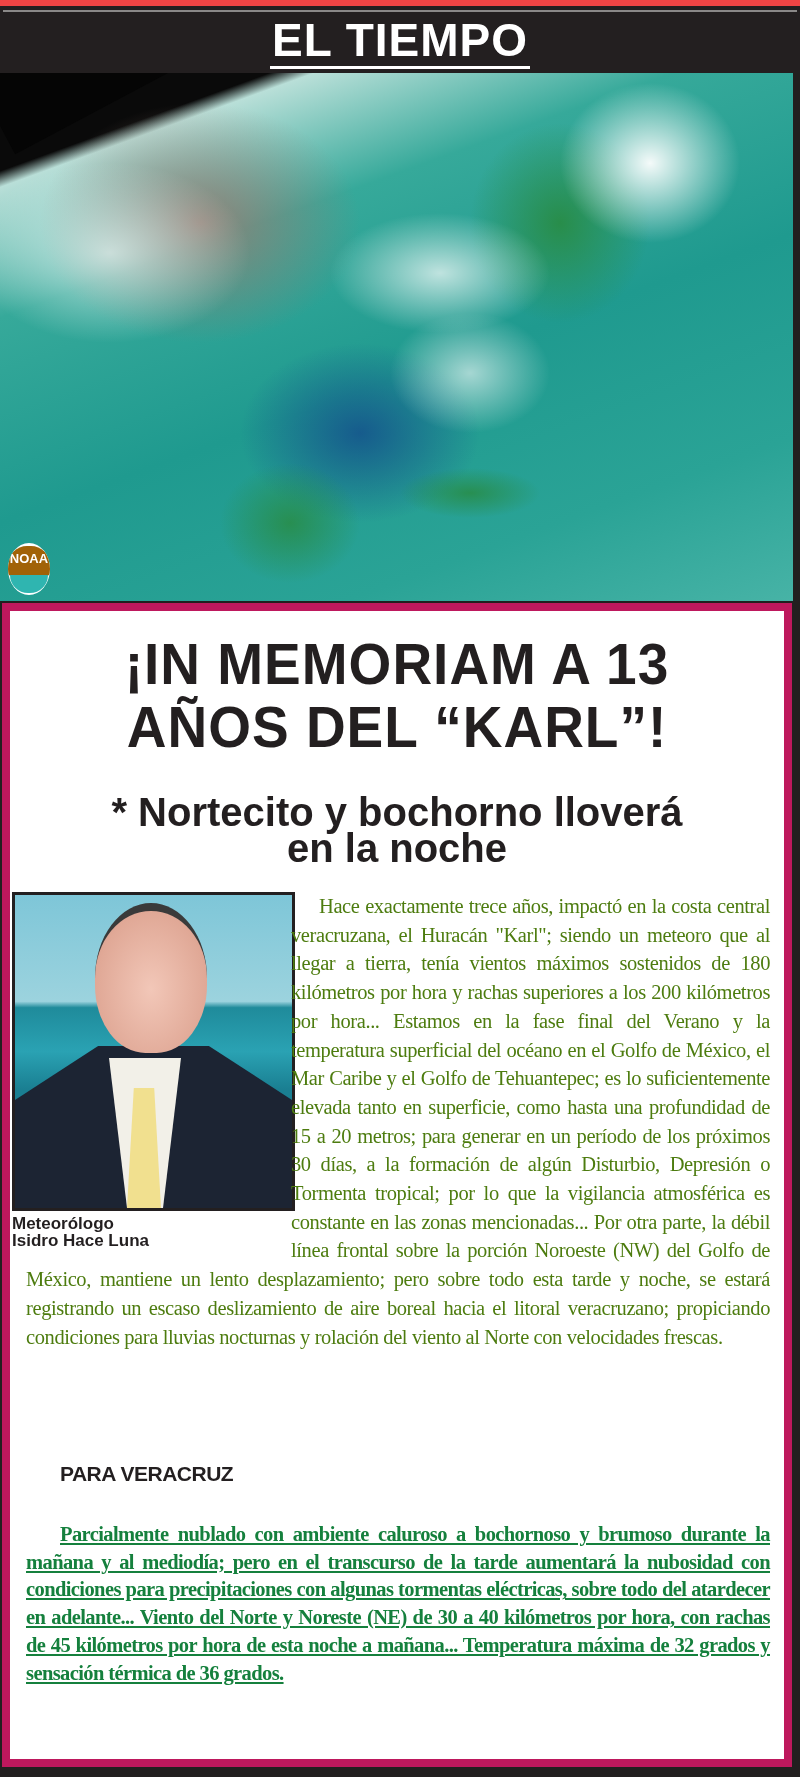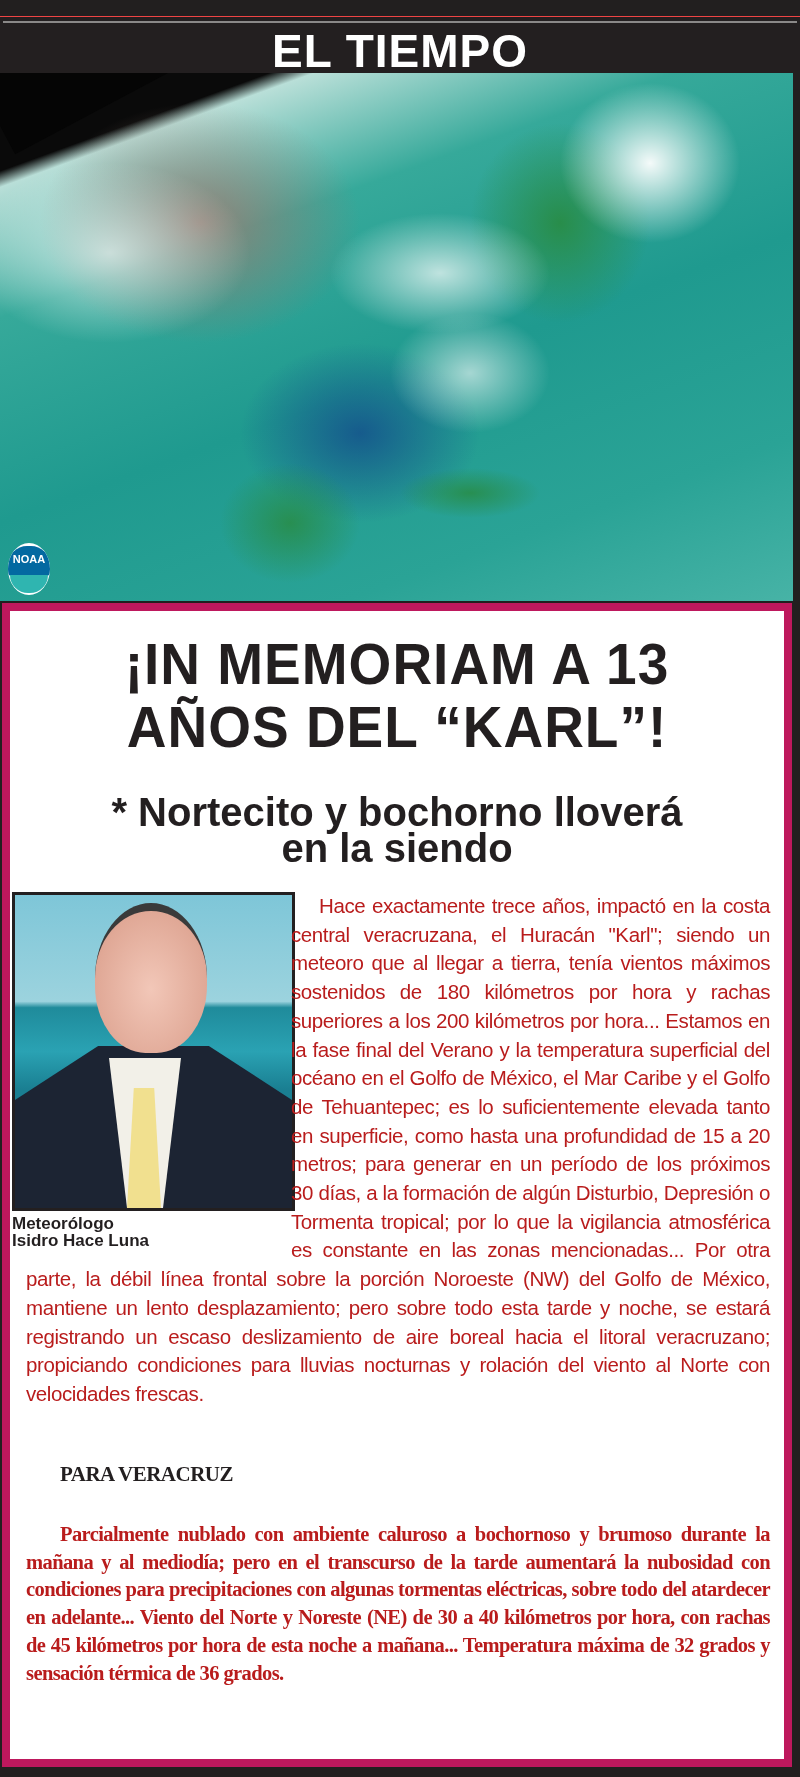--- a/index.html
+++ b/index.html
@@ -2,22 +2,21 @@
 <html><head>
   <meta charset="utf-8">
   <style>
     * { box-sizing: border-box; margin: 0; padding: 0; }
     html, body { width: 800px; height: 1777px; background: #221f1f; overflow: hidden; }
     body { position: relative; }
 
     .masthead {
       position: absolute; left: 0; top: 0; width: 800px; height: 73px;
       background: #231f20;
-      border-top: 1px solid #ef4444;
-      margin-top: 16px;
+      border-top: 6px solid #ef4444;
     }
     .masthead .rule {
       position: absolute; left: 3px; right: 3px; top: 4px; height: 2px; background: #8a8888;
     }
     .masthead .title {
       position: absolute; left: 0; right: 0; top: 10px; text-align: center;
       font-family: "Liberation Sans", sans-serif; font-weight: bold;
       font-size: 46px; line-height: 48px; color: #ffffff; letter-spacing: 1px;
     }
     .masthead .title span {
@@ -43,22 +42,22 @@
       position: absolute; left: -60px; top: -60px; width: 260px; height: 160px;
       background: #050505; transform: rotate(-28deg); transform-origin: left top;
     }
     .noaa-logo {
       position: absolute; left: 8px; top: 470px; width: 42px; height: 52px;
       border-radius: 50%; background: #ffffff;
       display: flex; align-items: flex-start; justify-content: center; overflow: hidden;
     }
     .noaa-logo .top {
       width: 46px; height: 30px; margin-top: 3px; border-radius: 19px 19px 4px 4px;
-      background: #0369a1; color: #fff; font-family: "Liberation Sans", sans-serif;
-      font-size: 11px; font-weight: bold; text-align: center; line-height: 26px;
+      background: #a16207; color: #fff; font-family: "Liberation Sans", sans-serif;
+      font-size: 13px; font-weight: bold; text-align: center; line-height: 26px;
     }
     .noaa-logo .bottom {
       position: absolute; left: 2px; right: 2px; bottom: 2px; height: 18px;
       background: #2fb5b0; border-radius: 0 0 19px 19px;
     }
 
     .article {
       position: absolute; left: 2px; top: 603px; width: 790px; height: 1164px;
       background: #ffffff; border: 8px solid #be185d;
     }
@@ -101,38 +100,38 @@
       border-top: 8px solid #3a3a3a;
     }
     .caption {
       position: absolute; left: 2px; top: 604px; width: 283px; text-align: left;
       font-family: "Liberation Sans", sans-serif; font-weight: bold;
       font-size: 17px; line-height: 17px; color: #231f20;
     }
 
     .body-text {
       position: absolute; left: 16px; right: 14px; top: 281px;
-      font-family: Liberation Sans, sans-serif; font-size: 20.5px; line-height: 28.7px;
-      color: #b91c1c; text-align: justify; letter-spacing: -0.4px;
+      font-family: Liberation Serif, serif; font-size: 20.5px; line-height: 28.7px;
+      color: #4d7c0f; text-align: justify; letter-spacing: -0.4px;
     }
     .body-text .float-spacer {
       float: left; width: 279px; height: 356px; margin-left: -14px;
     }
     .body-text p { text-indent: 28px; }
 
     .section-title {
       position: absolute; left: 50px; top: 850px;
-      font-family: Liberation Serif, serif; font-weight: bold;
+      font-family: Liberation Sans, sans-serif; font-weight: bold;
       font-size: 21px; line-height: 26px; color: #231f20; letter-spacing: -0.5px;
     }
     .forecast {
       position: absolute; left: 16px; right: 14px; top: 910px;
       font-family: "Liberation Serif", serif; font-weight: bold;
-      font-size: 20.5px; line-height: 27.7px; color: #b91c1c;
-      text-align: justify; text-indent: 34px; letter-spacing: -0.6px;
+      font-size: 20.5px; line-height: 27.7px; color: #15803d;
+      text-align: justify; text-indent: 34px; letter-spacing: -0.6px; text-decoration: underline;
     }
   </style>
 </head>
 <body>
 
 <header class="masthead">
   <div class="rule"></div>
   <div class="title">
     <span>EL TIEMPO</span>
   </div>
@@ -147,21 +146,21 @@
 </div>
 
 <article class="article">
   <h1 class="headline">
     <div>¡IN MEMORIAM A 13</div>
     <div>AÑOS DEL “KARL”!</div>
   </h1>
 
   <h2 class="subhead">
     <div>* Nortecito y bochorno lloverá</div>
-    <div>en la siendo</div>
+    <div>en la noche</div>
   </h2>
 
   <div class="photo">
     <div class="suit"></div>
     <div class="shirt"></div>
     <div class="tie"></div>
     <div class="face"></div>
   </div>
   <div class="caption">
     <div>Meteorólogo</div>

